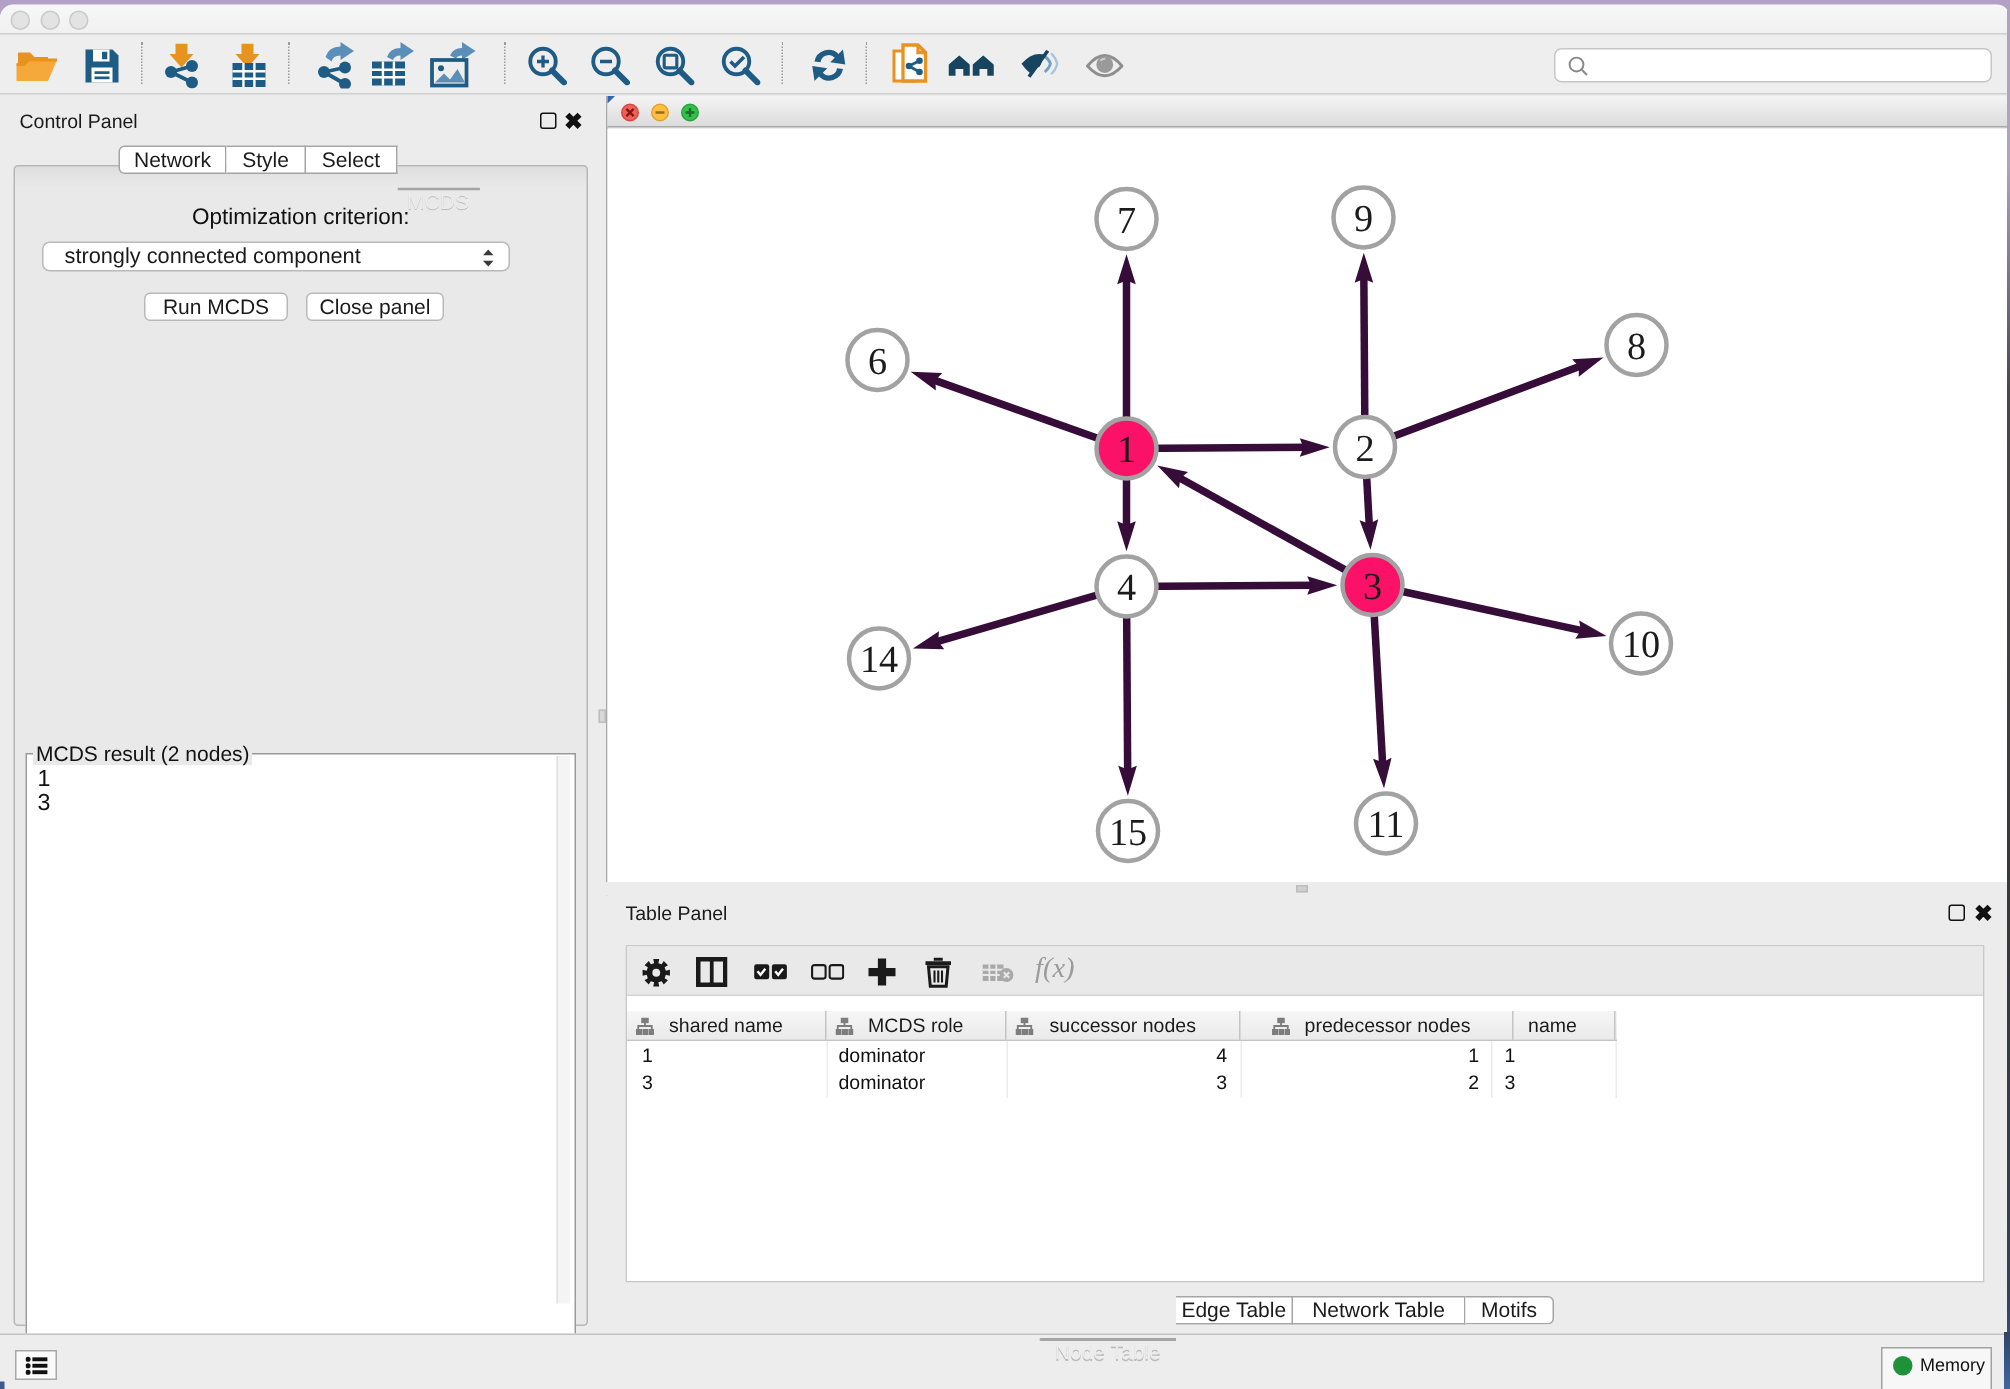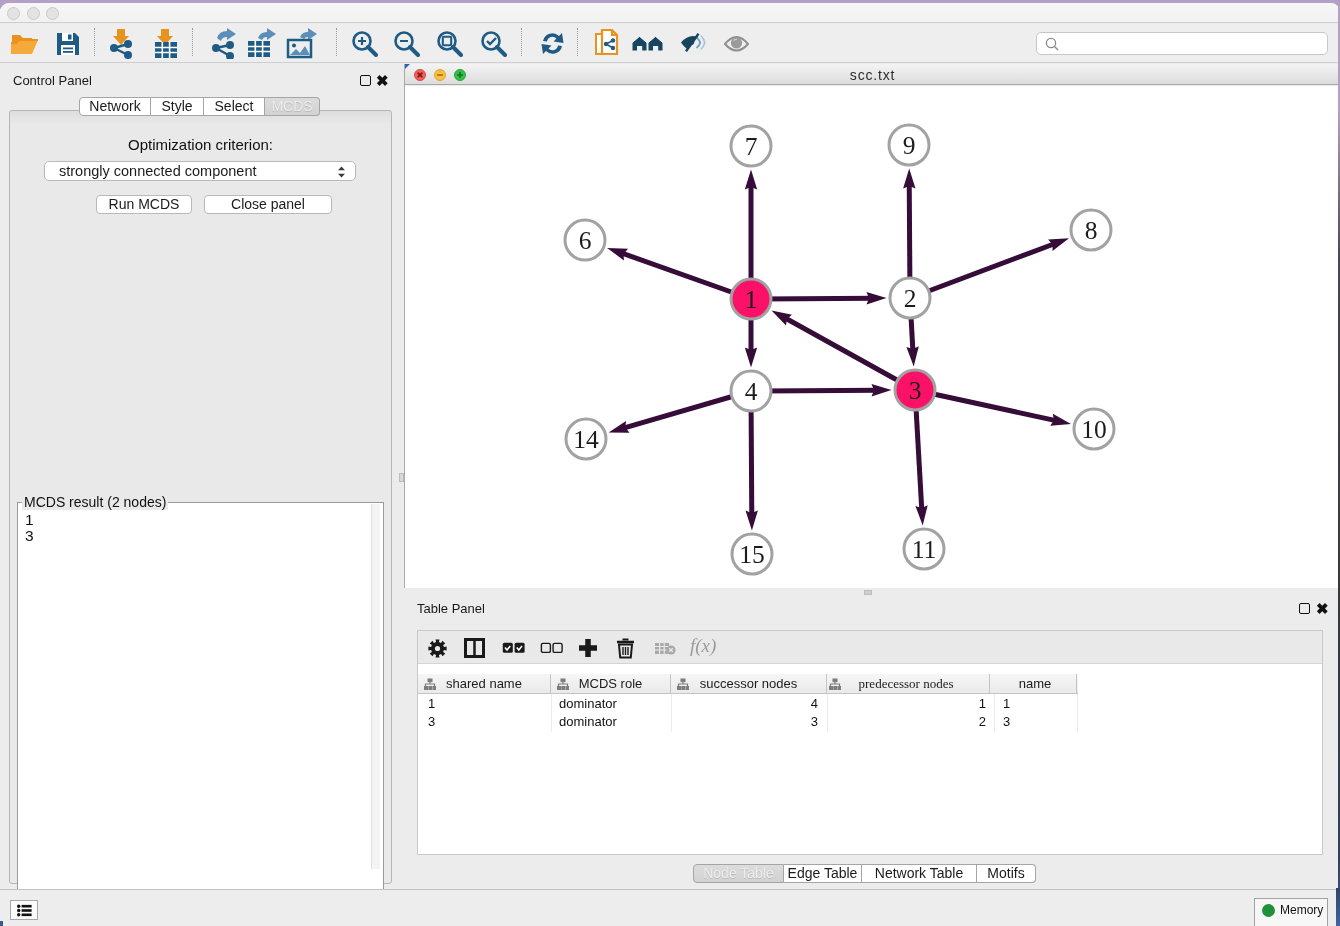--- a/index.html
+++ b/index.html
@@ -14,24 +14,24 @@
 #toolbar { position:absolute; left:0; top:21px; width:1340px; height:39px; background:#eeeeee; border-bottom:1px solid #cfcfcf; }
 .tbsep { position:absolute; top:4px; height:28px; width:0; border-left:1px dotted #9a9a9a; }
 #search { position:absolute; left:1036px; top:8px; width:292px; height:23px; background:#fff; border:1px solid #c6c6c6; border-radius:5px; }
 
 #cpTitle { position:absolute; left:13px; top:70px; font-size:13px; color:#1a1a1a;text-align:center; }
 .hbtn { position:absolute; font-size:13px; color:#111; }
 .tabrow { position:absolute; display:flex; height:19px; z-index:5; }
 .tab { border:1px solid #a5a5a5; border-left:none; background:#fff; font-size:14px; color:#1b1b1b; text-align:center; line-height:17px; }
 .tab.first { border-left:1px solid #a5a5a5; border-radius:4px 0 0 4px; }
 .tab.last { border-radius:0 4px 4px 0; }
-.tab.sel { background:linear-gradient(#dcdcdc,#d2d2d2); color:#ececec; text-shadow:0 1px 0 #bbb; }
+.tab.sel { background:linear-gradient(#dcdcdc,#d2d2d2); color:#ececec; text-shadow:0 1px 0 #bbb;margin-top:28px; }
 #cpPanel { position:absolute; left:9px; top:107px; width:383px; height:774px; border:1px solid #b6b6b6; border-radius:3px; background:linear-gradient(#dedede,#e9e9e9 14px,#e9e9e9); }
 #optlabel { position:absolute; left:0; top:25px; width:100%; text-align:center; font-size:15px; color:#111; }
-#dropdown { position:absolute; left:34px; top:50px; width:312px; height:20px; background:#fff; border:1px solid #b9b9b9; border-radius:5px; font-size:14.5px; color:#1b1b1b; line-height:18px; padding-left:14px; }
+#dropdown { position:absolute; left:18px; top:50px; width:312px; height:20px; background:#fff; border:1px solid #b9b9b9; border-radius:5px; font-size:14.5px; color:#1b1b1b; line-height:18px; padding-left:14px; }
 .btn { position:absolute; top:84px; height:19px; background:#fff; border:1px solid #b9b9b9; border-radius:4px; font-size:14px; color:#1b1b1b; text-align:center; line-height:17px; }
 #fieldset { position:absolute; left:7px; top:391px; width:367px; height:475px; border:1px solid #9a9a9a; background:#fff; }
 #fslegend { position:absolute; left:4px; top:-9px; background:#e9e9e9; padding:0 2px; font-size:14px; color:#111; }
 #fstext { position:absolute; left:7px; top:9px; font-size:15.5px; color:#111; line-height:15.5px; }
 #fsscroll { position:absolute; right:3px; top:1px; width:9px; height:365px; background:#f4f4f4; border-left:1px solid #e0e0e0; }
 
 #netpane { position:absolute; left:404px; top:61px; width:936px; height:533px; border-left:1px solid #a9a9a9; }
 #nettitle { position:absolute; left:0; top:0; width:100%; height:21px; background:linear-gradient(#f4f4f4,#dcdcdc); border-bottom:1px solid #a8a8a8; }
 #netname { position:absolute; top:3px; left:0; width:100%; text-align:center; font-size:14px; color:#2d2d2d; letter-spacing:0.8px; }
 .mac { position:absolute; top:5px; width:12px; height:12px; border-radius:50%; }
@@ -178,40 +178,39 @@
   </div>
 
   <div id="cpPanel">
     <div id="optlabel">Optimization criterion:</div>
     <div id="dropdown">strongly connected component
       <svg class="abs" style="right:8px;top:3px" width="11" height="14" viewBox="0 0 11 14">
         <path d="M2 5.2 L5.5 1.4 L9 5.2 Z M2 8.8 L5.5 12.6 L9 8.8 Z" fill="#3a3a3a"></path>
       </svg>
     </div>
     <div class="btn" style="left:86px; width:96px;">Run MCDS</div>
-    <div class="btn" style="left:194px; width:128px;">Close panel</div>
+    <div class="btn" style="left:194px; width:92px;">Close panel</div>
     <div id="fieldset">
       <div id="fslegend">MCDS result (2 nodes)</div>
       <div id="fstext">1<br>3</div>
       <div id="fsscroll"></div>
     </div>
   </div>
 
   <div id="netpane">
     <div id="nettitle">
         <div class="abs" style="left:0;top:0;width:0;height:0;border-left:5px solid #2e63b8;border-bottom:5px solid transparent;"></div>
       <div class="mac" style="left:9px;  background:#f35f57; border:1px solid #d44942;"></div>
       <div class="mac" style="left:29px; background:#fdbf3f; border:1px solid #dfa134;"></div>
       <div class="mac" style="left:49px; background:#32c24a; border:1px solid #2aa13c;"></div>
       <svg class="abs" style="left:9px;top:5px" width="52" height="12" viewBox="0 0 52 12">
 <path d="M3.6 3.6 L8.4 8.4 M8.4 3.6 L3.6 8.4" stroke="#7e1915" stroke-width="1.6"></path>
 <path d="M23 6 h6" stroke="#9a6a14" stroke-width="1.6"></path>
 <path d="M43 6 h6 M46 3 v6" stroke="#1d6e28" stroke-width="1.6"></path>
 </svg>
-      <div id="netname">scc.txt</div>
     </div>
     <div id="netcanvas">
       <svg style="position:absolute;left:0;top:4px" width="936" height="499" viewBox="0 0 936 499">
         <g stroke="#360c38" stroke-width="5" fill="none">
 <line x1="346" y1="209" x2="346.0" y2="91.5"></line>
 <line x1="346" y1="209" x2="213.5" y2="161.9"></line>
 <line x1="346" y1="209" x2="469.5" y2="208.2"></line>
 <line x1="346" y1="209" x2="346.0" y2="265.5"></line>
 <line x1="505" y1="208" x2="504.2" y2="90.5"></line>
 <line x1="505" y1="208" x2="652.8" y2="152.5"></line>
@@ -328,21 +327,21 @@
             <rect x="4.3" y="8" width="4" height="4" fill="#7d7d7d"></rect>
             <rect x="8.6" y="8" width="3.4" height="4" fill="#7d7d7d"></rect>
 </svg>MCDS role</div>
         <div class="th" style="left:253px;width:156px;"><svg class="abs" style="left:6px;top:4px" width="12" height="12" viewBox="0 0 12 12">
 <rect x="3.5" y="0.5" width="5" height="3.6" fill="#7d7d7d"></rect>
 <path d="M6 4 v2 M1.5 8 v-2 h9 v2" stroke="#7d7d7d" stroke-width="1.2" fill="none"></path>
 <rect x="0" y="8" width="4" height="4" fill="#7d7d7d"></rect>
             <rect x="4.3" y="8" width="4" height="4" fill="#7d7d7d"></rect>
             <rect x="8.6" y="8" width="3.4" height="4" fill="#7d7d7d"></rect>
 </svg>successor nodes</div>
-        <div class="th" style="left:405px;width:167px;font-family:Liberation Serif, serif;"><svg class="abs" style="left:6px;top:4px" width="12" height="12" viewBox="0 0 12 12">
+        <div class="th" style="left:424px;width:167px;"><svg class="abs" style="left:6px;top:4px" width="12" height="12" viewBox="0 0 12 12">
 <rect x="3.5" y="0.5" width="5" height="3.6" fill="#7d7d7d"></rect>
 <path d="M6 4 v2 M1.5 8 v-2 h9 v2" stroke="#7d7d7d" stroke-width="1.2" fill="none"></path>
 <rect x="0" y="8" width="4" height="4" fill="#7d7d7d"></rect>
             <rect x="4.3" y="8" width="4" height="4" fill="#7d7d7d"></rect>
             <rect x="8.6" y="8" width="3.4" height="4" fill="#7d7d7d"></rect>
 </svg>predecessor nodes</div>
         <div class="th" style="left:576px;width:83px;">name</div>
       </div>
 
   <div class="abs" style="left:133px;top:63px;width:1px;height:38px;background:#ececec;"></div>

